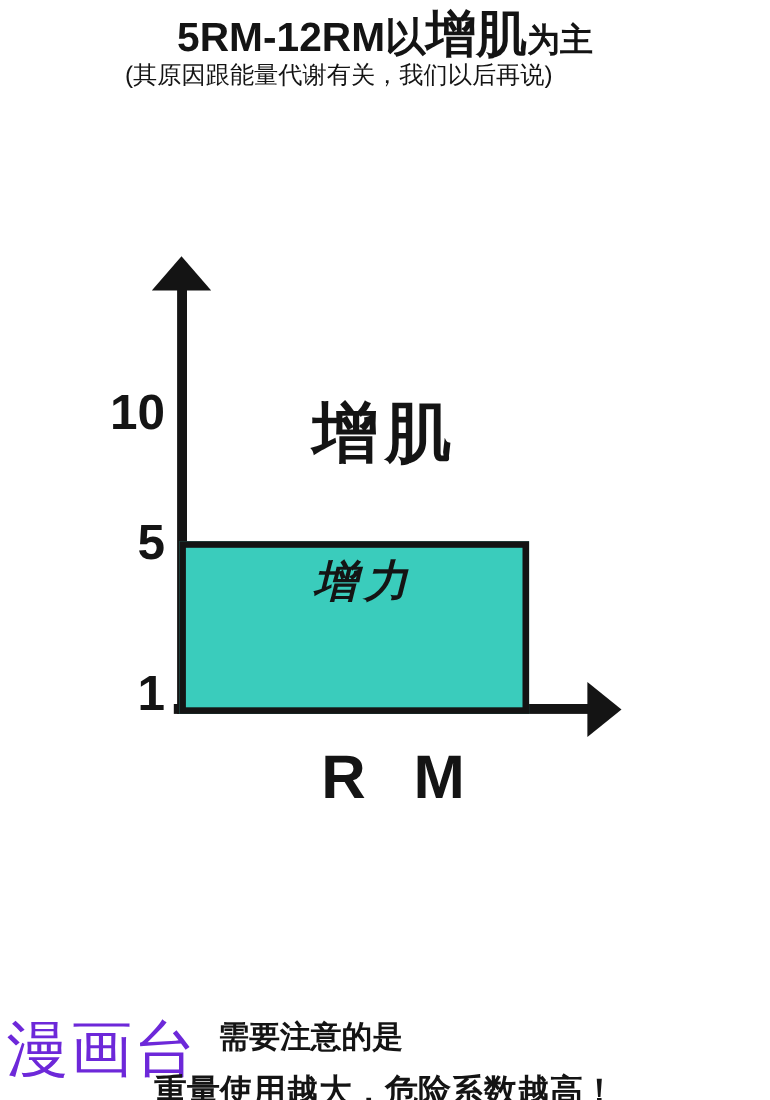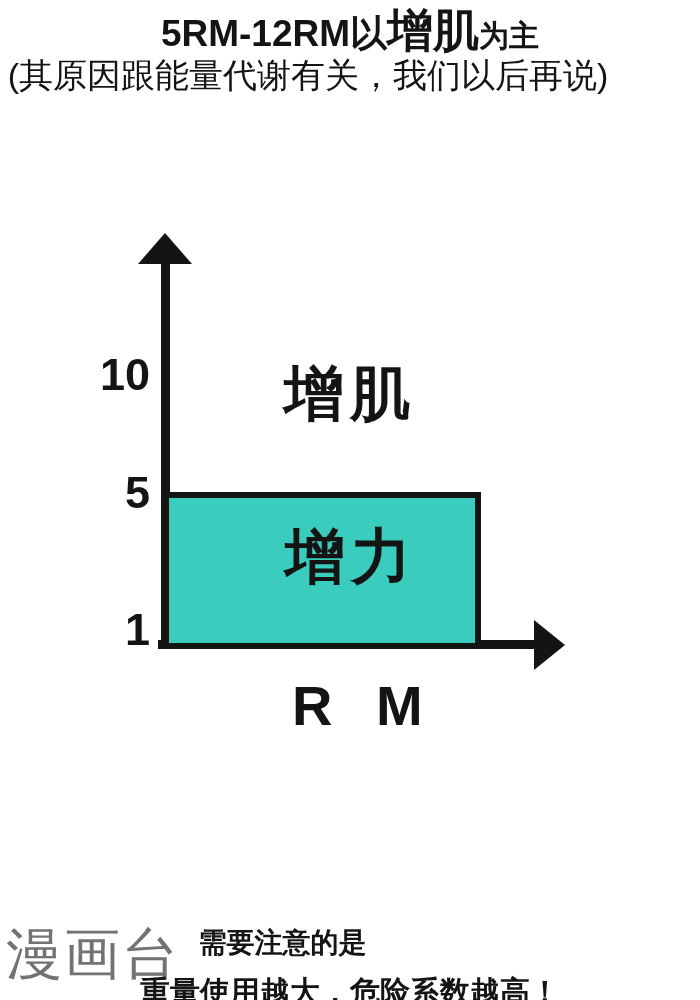--- a/index.html
+++ b/index.html
@@ -8,37 +8,37 @@
     font-family:"Liberation Sans","DejaVu Sans",sans-serif;color:#141414;
   }
   .panel{position:relative;width:700px;height:1000px;overflow:hidden;background:#ffffff;}
   .abs{position:absolute;}
 
   
   .title{top:4px;left:0;width:700px;text-align:center;font-weight:700;line-height:1.15;white-space:nowrap;}
   .title .t-prefix{font-size:37px;}
   .title .t-emph{font-size:46px;}
   .title .t-suffix{font-size:30px;}
-  .subtitle{top:53px;left:0;width:616px;text-align:center;font-size:34px;font-weight:400;white-space:nowrap;}
+  .subtitle{top:53px;left:0;width:616px;text-align:center;font-size:22px;font-weight:400;white-space:nowrap;}
 
   
   .y-shaft{left:161px;top:250px;width:9px;height:399px;background:#141414;}
   .y-arrowhead{left:138px;top:233px;width:0;height:0;
     border-left:27px solid transparent;border-right:27px solid transparent;border-bottom:31px solid #141414;}
   .x-shaft{left:158px;top:640px;width:378px;height:9px;background:#141414;}
   .x-arrowhead{left:534px;top:620px;width:0;height:0;
     border-top:25px solid transparent;border-bottom:25px solid transparent;border-left:31px solid #141414;}
   .strength-box{left:163px;top:492px;width:318px;height:157px;
     background:#3accbc;border:6px solid #141414;box-sizing:border-box;}
   .tick{width:55px;text-align:right;font-size:45px;line-height:1;font-weight:700;}
   .tick-10{left:95px;top:352px;}
   .tick-5{left:95px;top:470px;}
   .tick-1{left:95px;top:607px;}
   .muscle-label{left:284px;top:364px;font-size:60px;font-weight:700;line-height:1;letter-spacing:6px;white-space:nowrap;}
-  .strength-label{left:285px;top:527px;font-size:60px;font-weight:700;line-height:1;letter-spacing:6px;white-space:nowrap;}
+  .strength-label{left:285px;top:509px;font-size:40px;font-weight:700;line-height:1;letter-spacing:6px;white-space:nowrap;font-style:italic;}
   .rm-label{left:292px;top:678px;font-size:56px;font-weight:700;line-height:1;letter-spacing:14px;white-space:nowrap;}
 
   
   .watermark{left:6px;top:926px;font-size:56px;line-height:1;font-weight:400;letter-spacing:2px;color:#eed6d2;z-index:1;white-space:nowrap;}
   .footer-1{top:924px;left:0;width:565px;text-align:center;font-size:28px;font-weight:700;z-index:2;white-space:nowrap;}
   .footer-2{top:972px;left:0;width:700px;text-align:center;font-size:30px;font-weight:700;z-index:2;white-space:nowrap;}
 </style>
 </head>
 <body>
 
@@ -60,17 +60,17 @@
     <div class="abs tick tick-1">1</div>
 
     <div class="abs muscle-label">增肌</div>
 
     <div class="abs strength-box" style="background-color: rgb(58, 204, 188);"></div>
     <div class="abs strength-label">增力</div>
 
     <div class="abs rm-label">R M</div>
   </div>
 
-  <div class="abs watermark" style="color: #737373;">漫画台</div>
+  <div class="abs watermark" style="color: #6d28d9;">漫画台</div>
   <div class="abs footer-1">需要注意的是</div>
   <div class="abs footer-2">重量使用越大，危险系数越高！</div>
 
 </div>
 
 </body></html>

